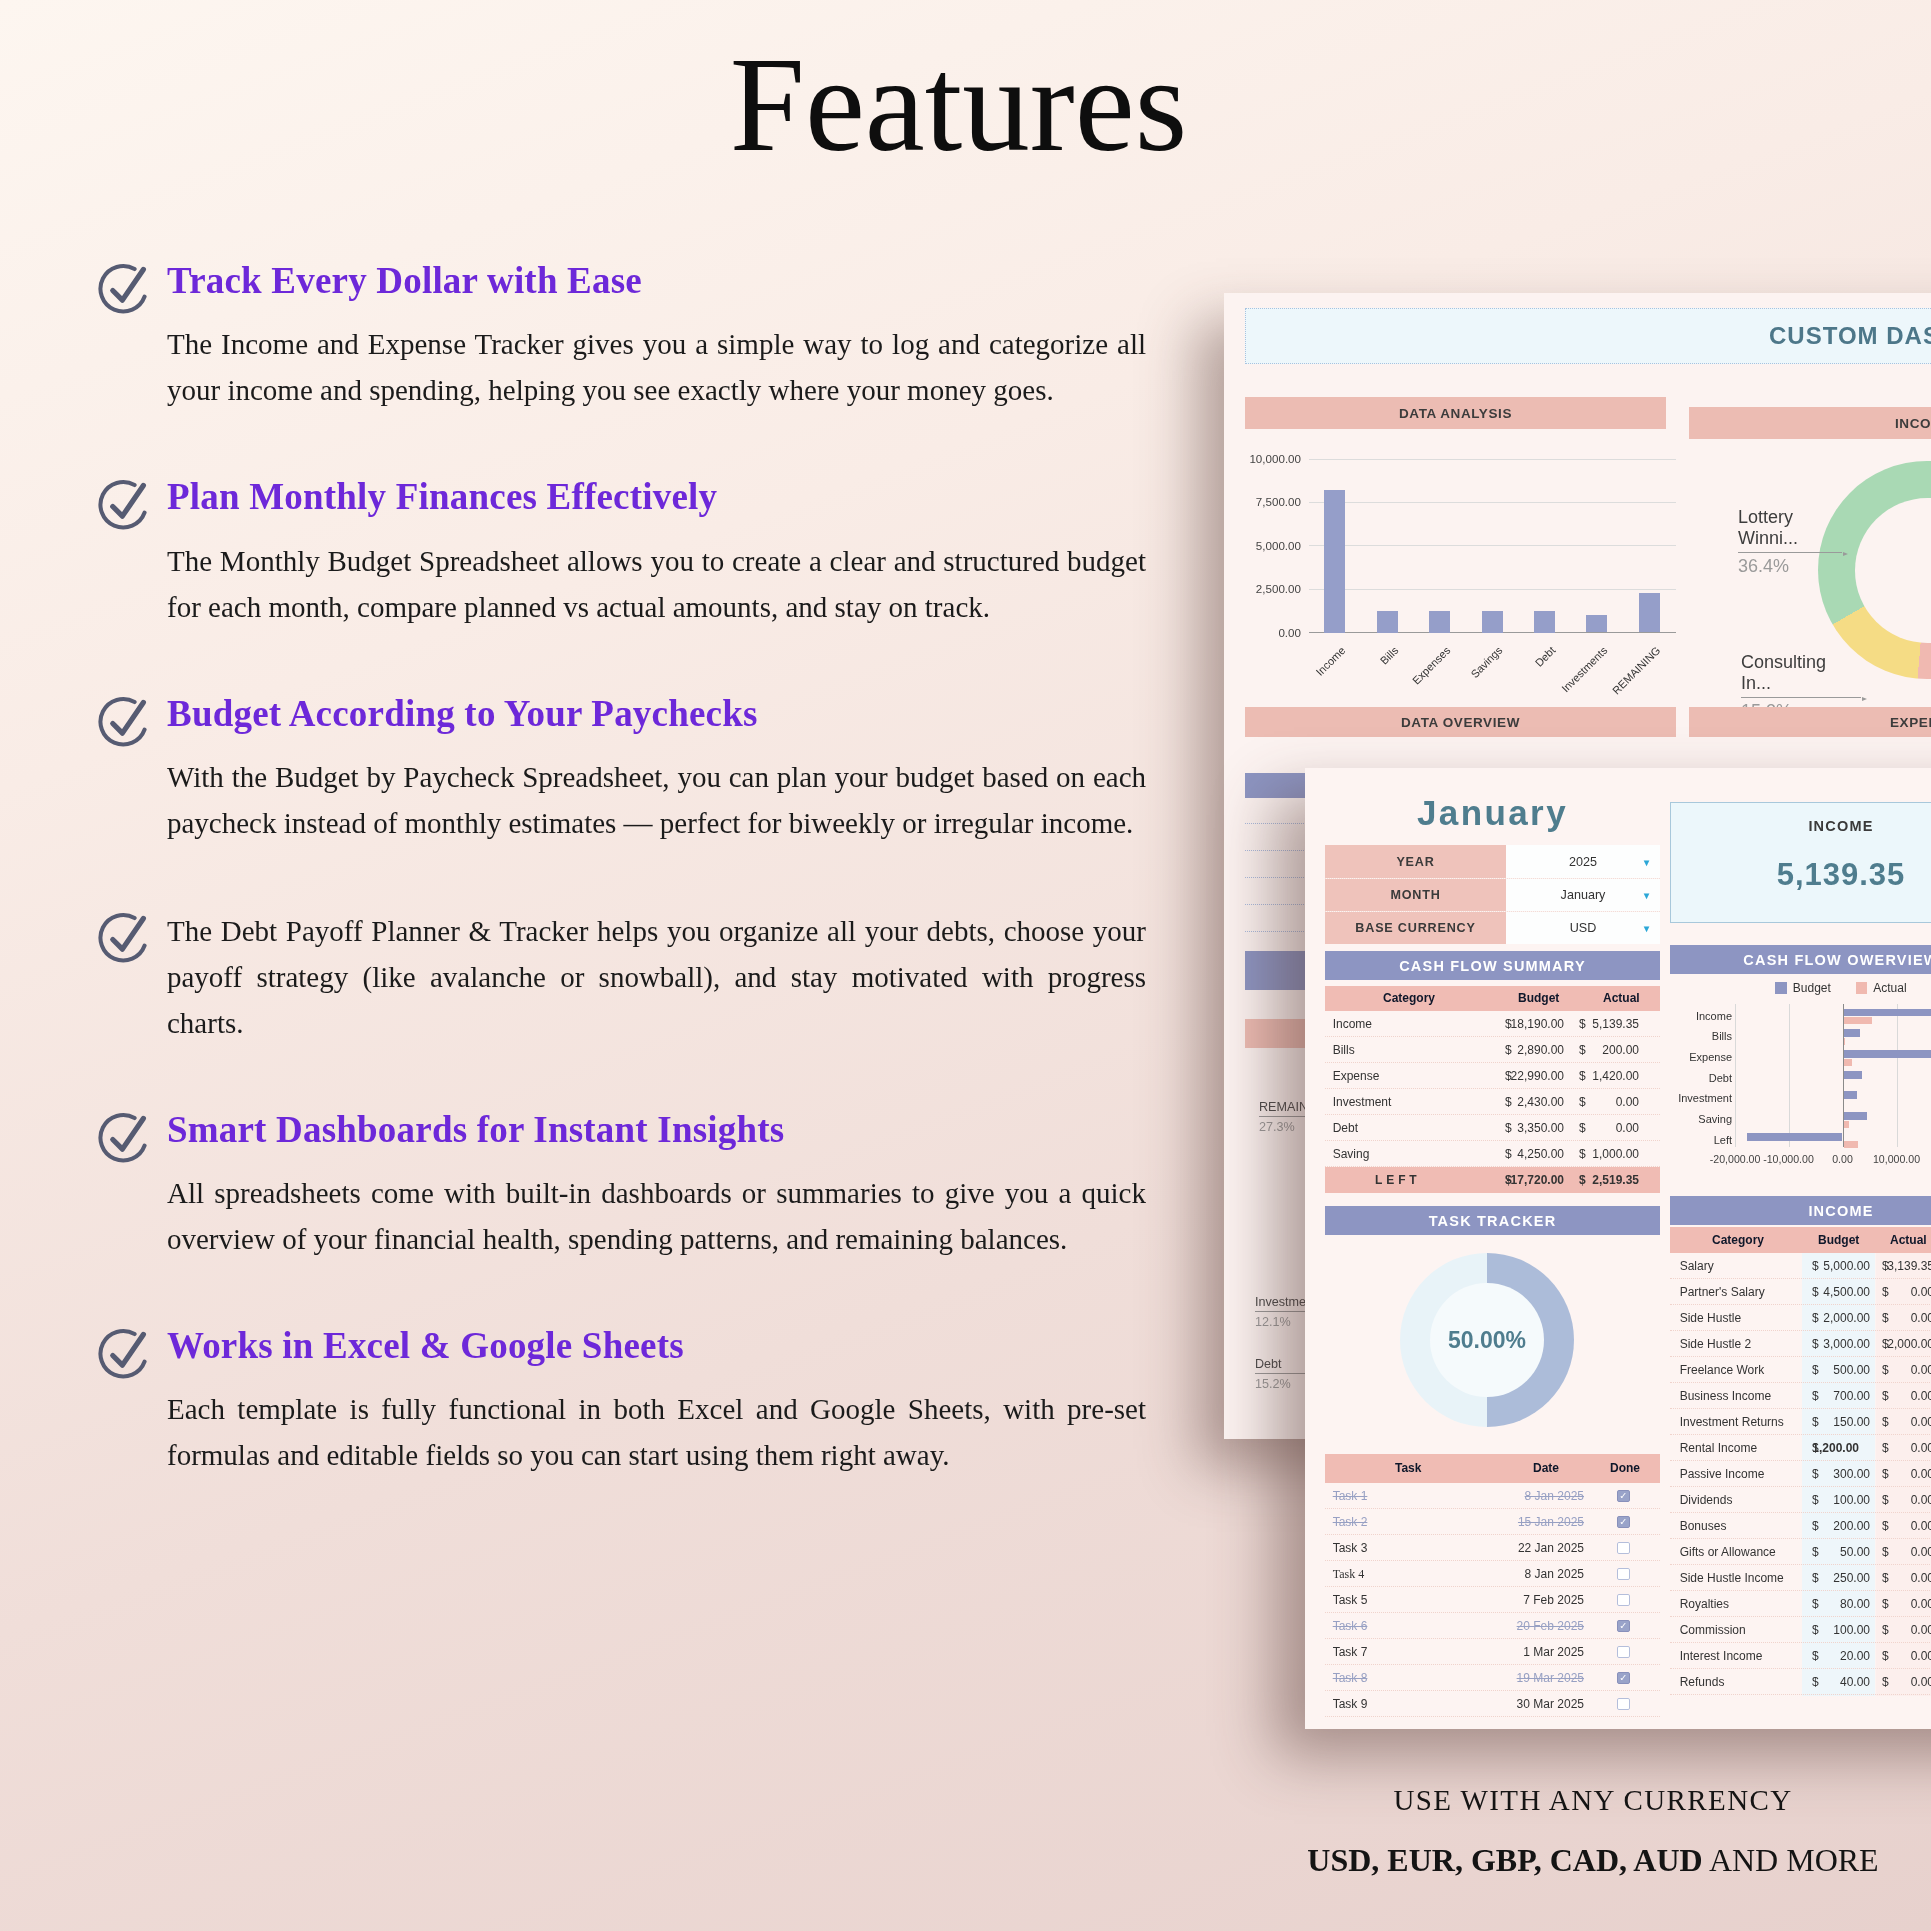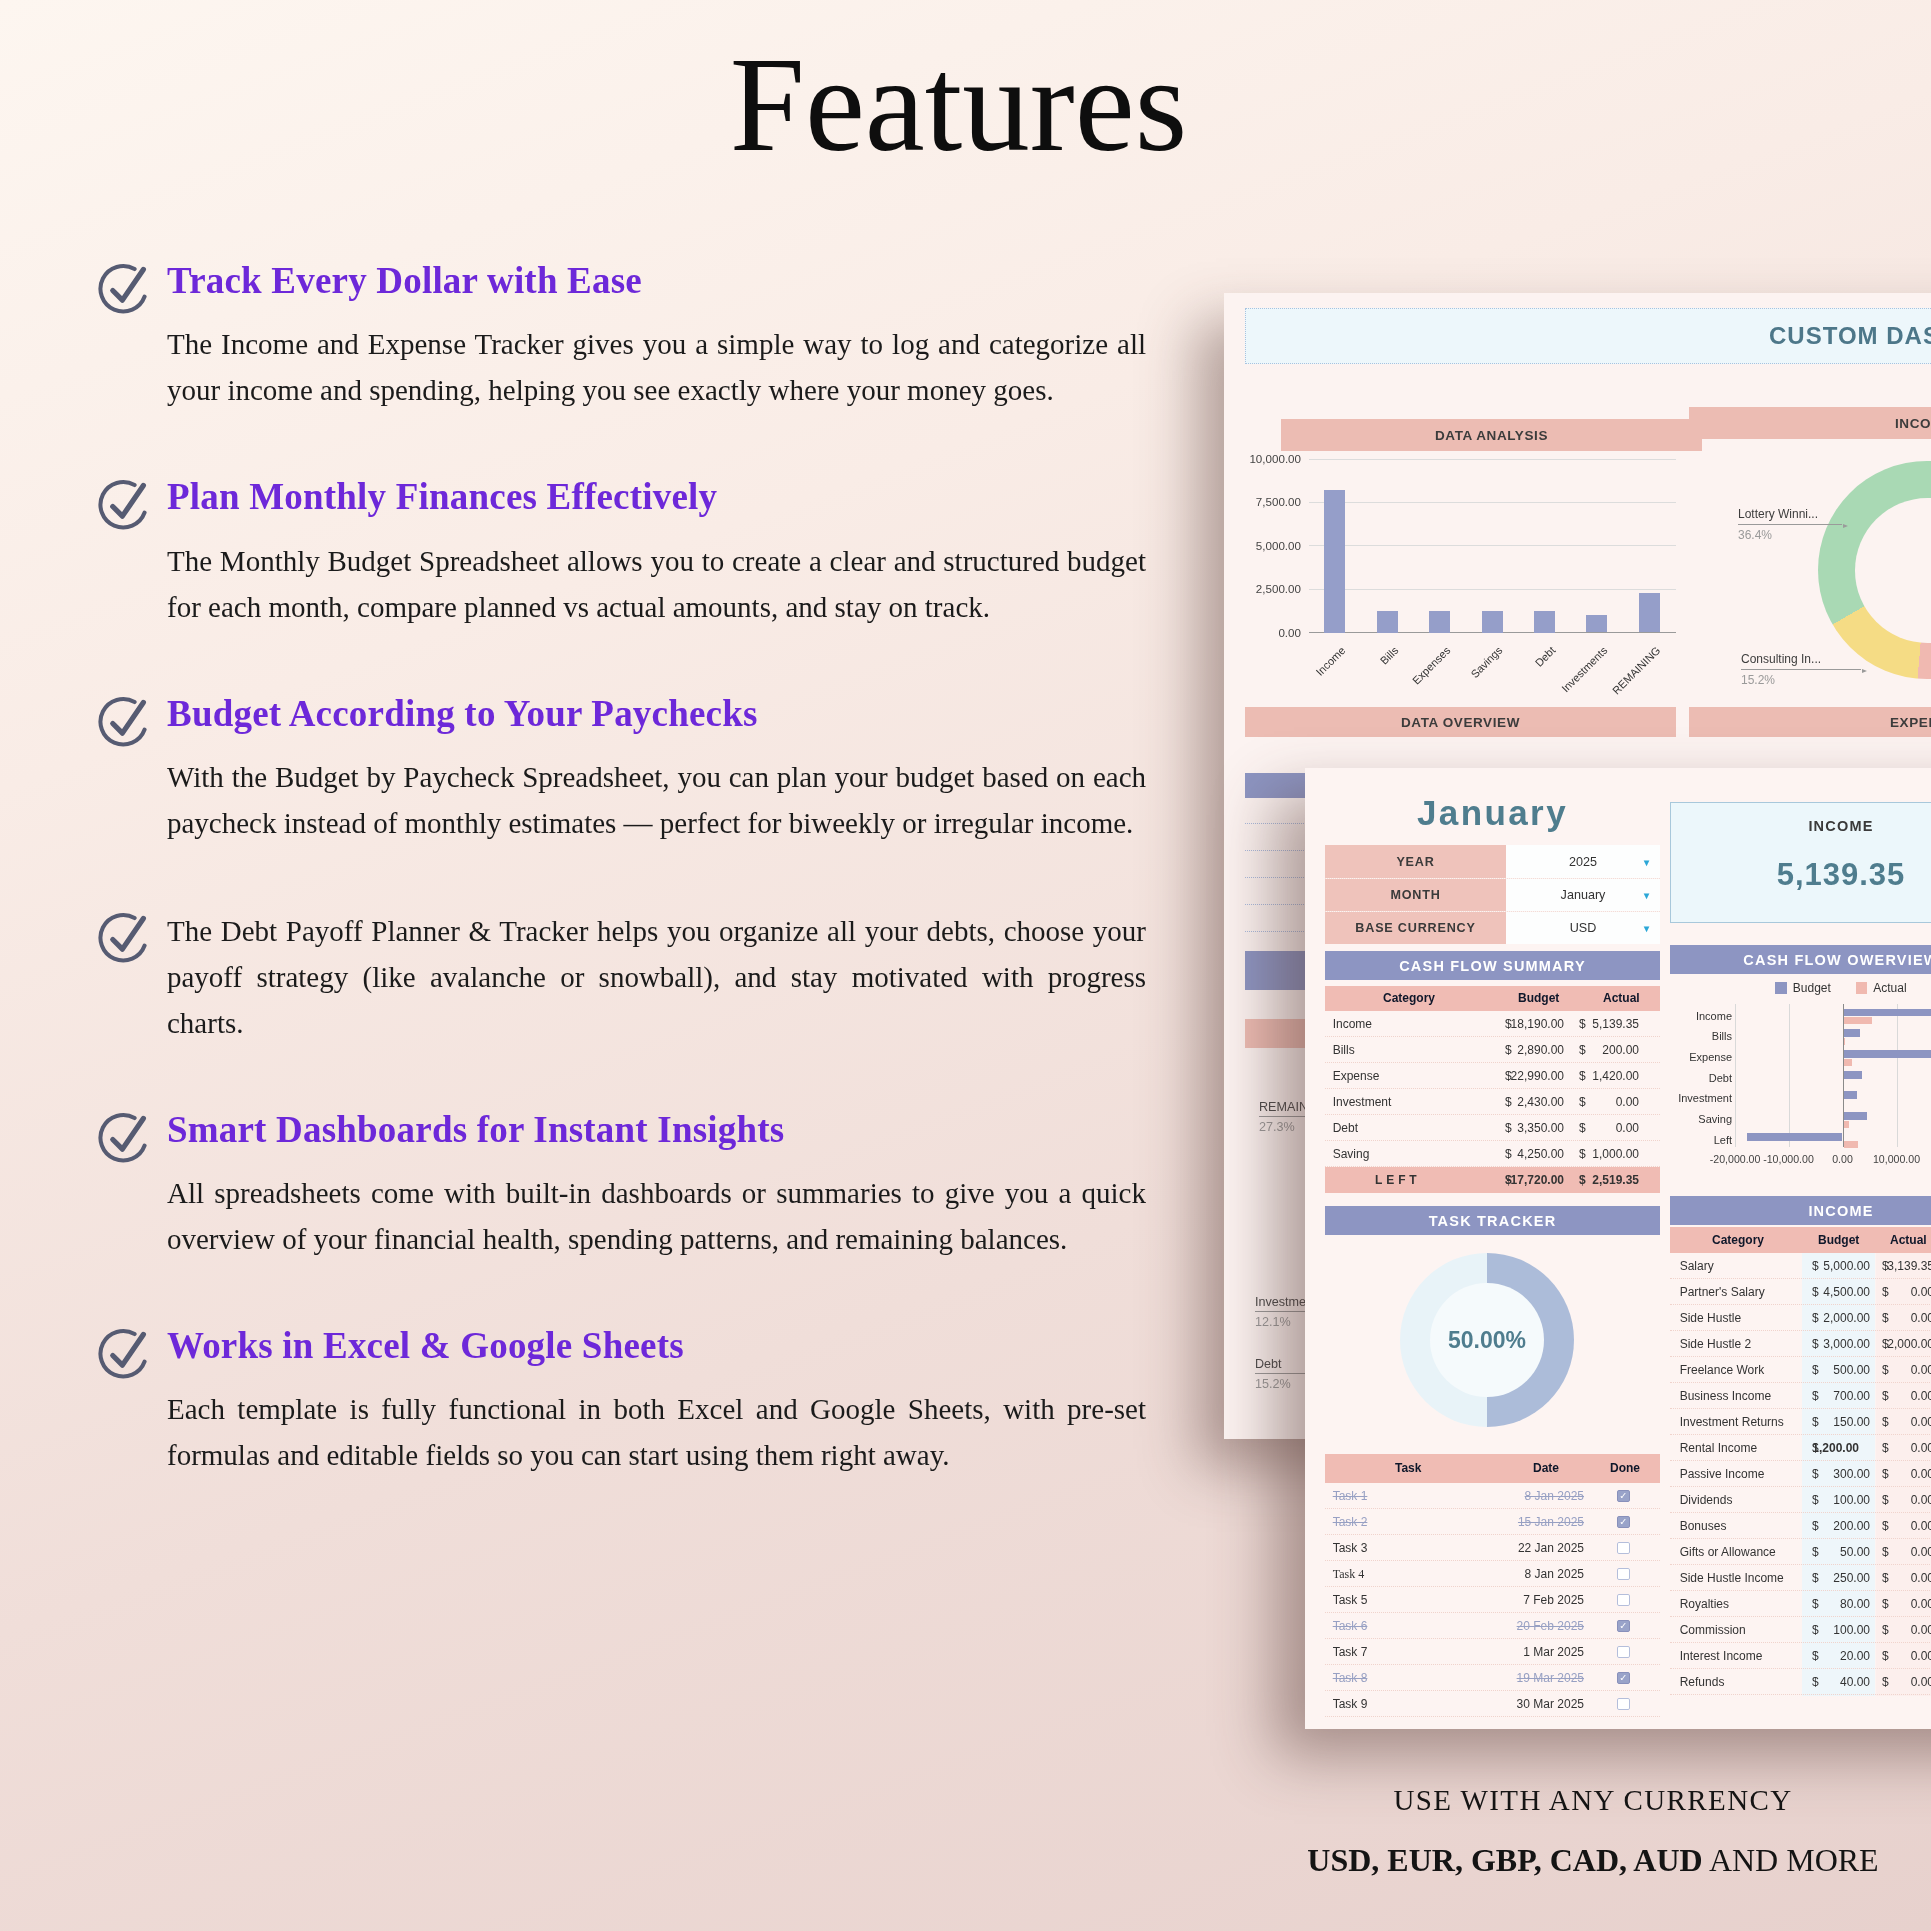--- a/index.html
+++ b/index.html
@@ -40,21 +40,21 @@
               font-size: 24px; font-weight: 700; color: #4d7789; letter-spacing: 1px; white-space: nowrap; }
   .bs-chart { position: absolute; left: 21px; top: 154px; width: 431px; height: 232px; }
   .bs-grid { position: absolute; left: 64px; width: 367px; height: 1px; background: #dcdcdc; }
   .bs-ytick { position: absolute; left: 0; width: 56px; text-align: right; font-size: 11.6px; color: #444; }
   .bs-bar { position: absolute; width: 21px; background: #959ec9; }
   .bs-xlabel { position: absolute; top: 197px; width: 93px; text-align: right; font-size: 11px; color: #333;
                transform: rotate(-45deg); transform-origin: 100% 0; white-space: nowrap; }
   .bs-donut { position: absolute; left: 594px; top: 168px; width: 218px; height: 218px; border-radius: 50%; }
   .bs-donut::after { content: ""; position: absolute; left: 37px; top: 37px; width: 145px; height: 145px;
                      border-radius: 50%; background: #fcf3f1; }
-  .pie-label { position: absolute; font-size: 12px; color: #3d3d3d; }
+  .pie-label { position: absolute; font-size: 18px; color: #3d3d3d; }
   .pie-label .plname { display: block; padding-bottom: 2.9px; border-bottom: 1.4px solid #9a9a9a; position: relative; }
   .pie-label .plname::after { content: ""; position: absolute; right: -5.8px; bottom: -3.9px;
                               border-left: 5.8px solid #9a9a9a; border-top: 2.9px solid transparent; border-bottom: 2.9px solid transparent; }
   .pie-label .plpct { display: block; margin-top: 2.9px; color: #9a9a9a; }
   .side-label { position: absolute; font-size: 12.6px; color: #4a4a4a; }
   .side-label .plname { display: inline-block; padding-bottom: 1.9px; border-bottom: 1.4px solid #9a9a9a; min-width: 116px; }
   .side-label .plpct { display: block; margin-top: 2.9px; color: #9a9a9a; }
   .dotline { position: absolute; left: 21px; width: 431px; border-top: 1.9px dotted #aabbdd; }
 
   
@@ -178,21 +178,21 @@
           <p class="f-body">Each template is fully functional in both Excel and Google Sheets, with pre-set formulas and editable fields so you can start using them right away.</p>
         </div>
       </div>
     </section>
 
   <div class="sheet sheet-back">
     <div class="bs-title-bar">
       <span class="bs-title">CUSTOM DASHBOARD</span>
     </div>
 
-    <div class="band" style="left:21px; top:126px; width:421px; height:32px;margin-left:36px;">DATA ANALYSIS</div>
+    <div class="band" style="left:21px; top:104px; width:421px; height:32px;">DATA ANALYSIS</div>
     <div class="band" style="left:465px; top:114px; width:508px; height:32px;">
       <span class="loose" style="left:206px;">INCOME</span>
     </div>
 
     <div class="bs-chart" id="bs-chart">
         <div class="bs-grid" style="top: 11.6px;"></div>
         <div class="bs-ytick" style="top: 4.8px;">10,000.00</div>
         <div class="bs-grid" style="top: 55px;"></div>
         <div class="bs-ytick" style="top: 48px;">7,500.00</div>
         <div class="bs-grid" style="top: 98px;"></div>

